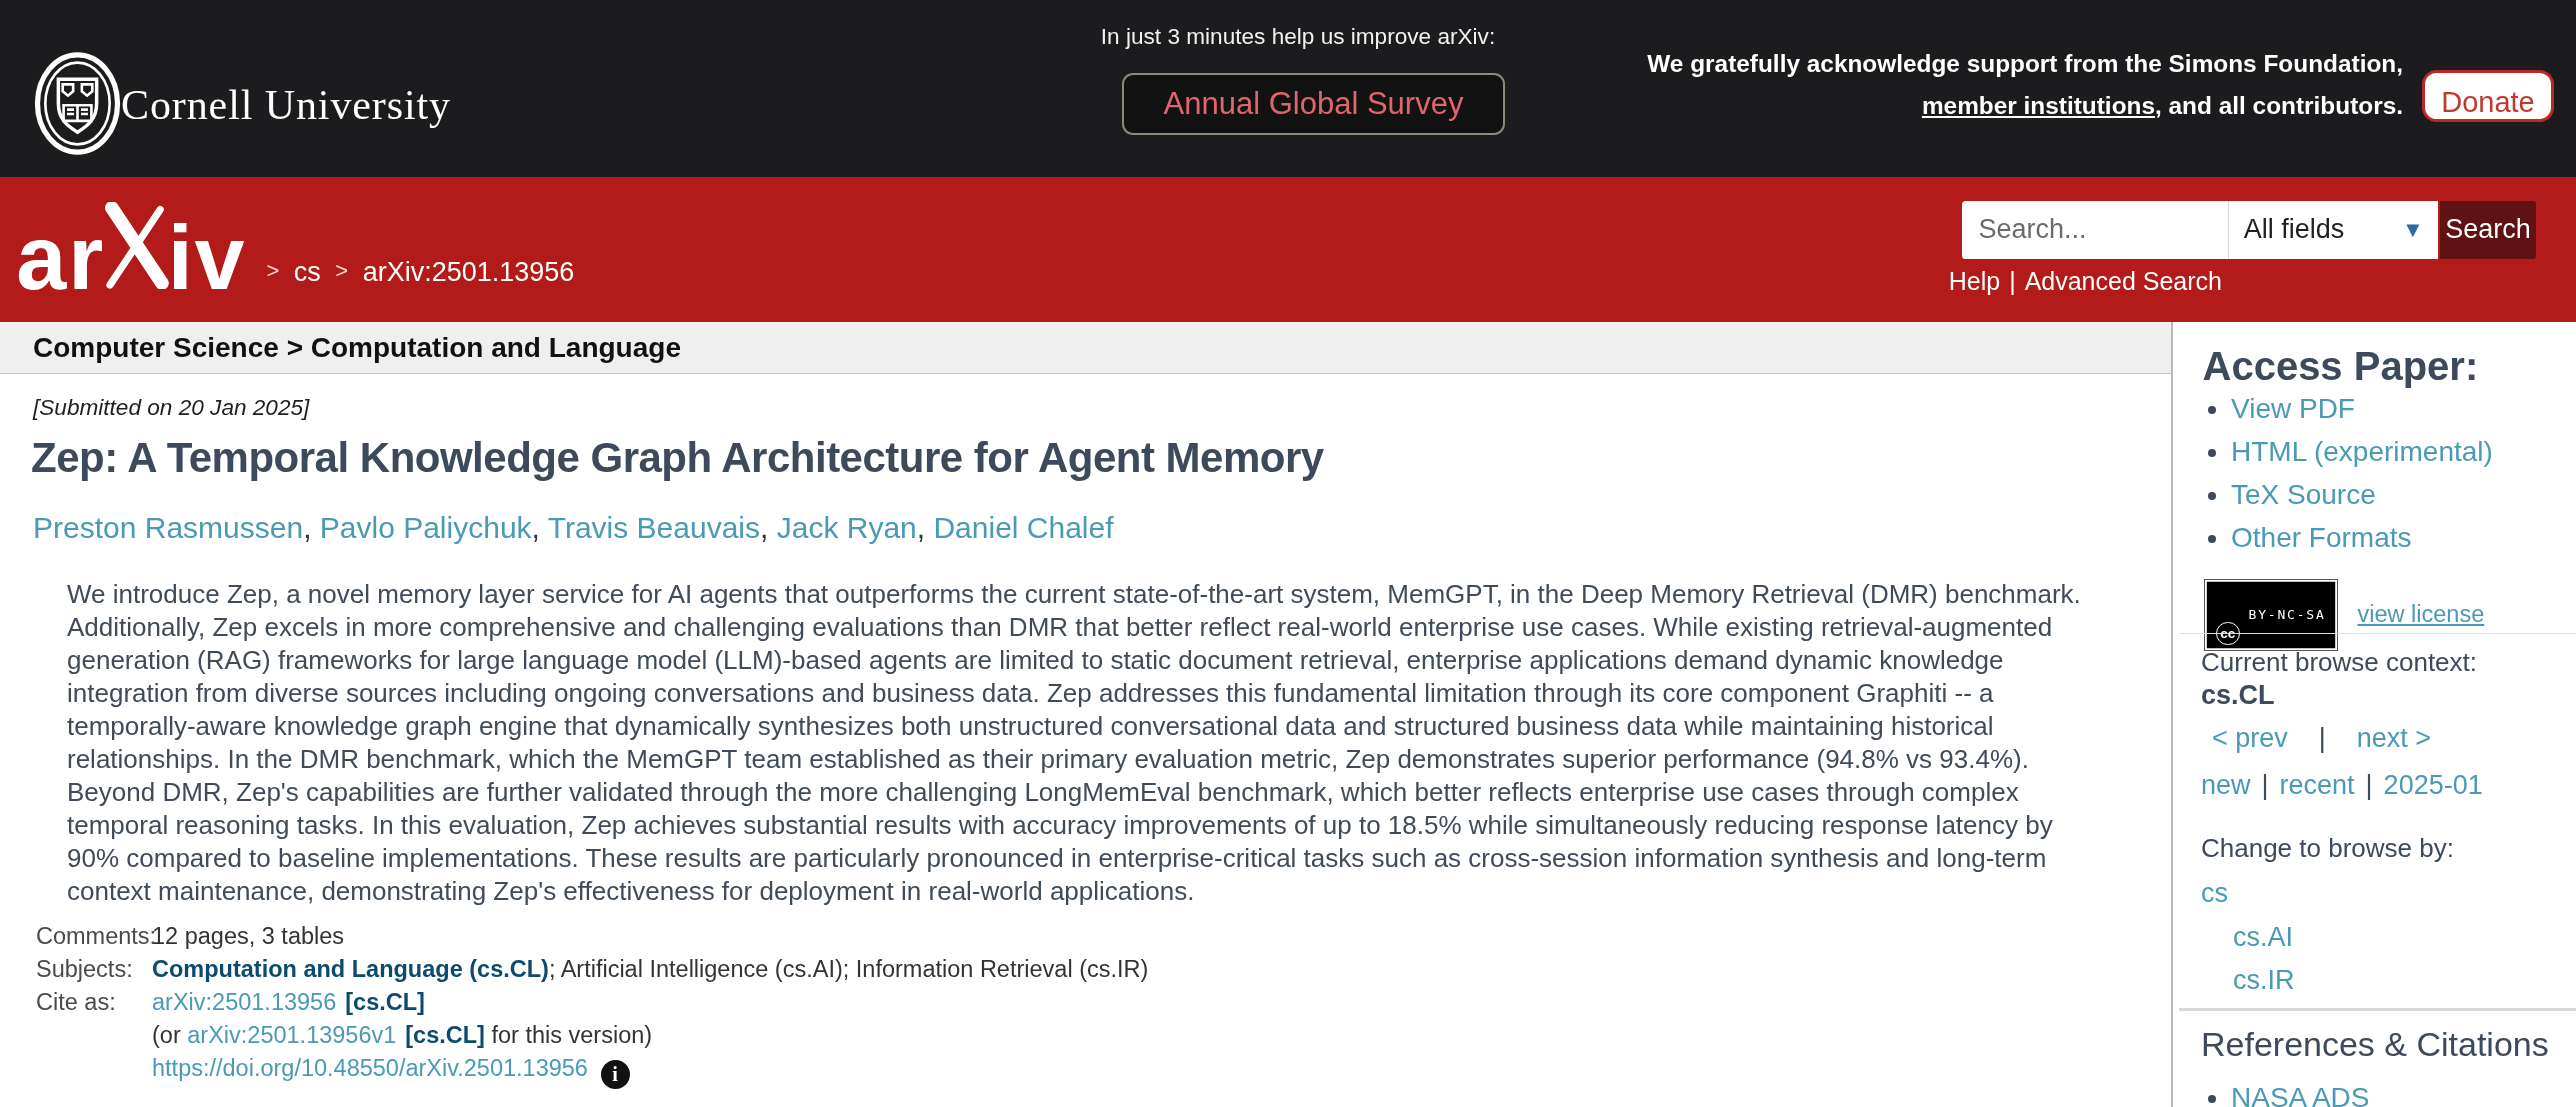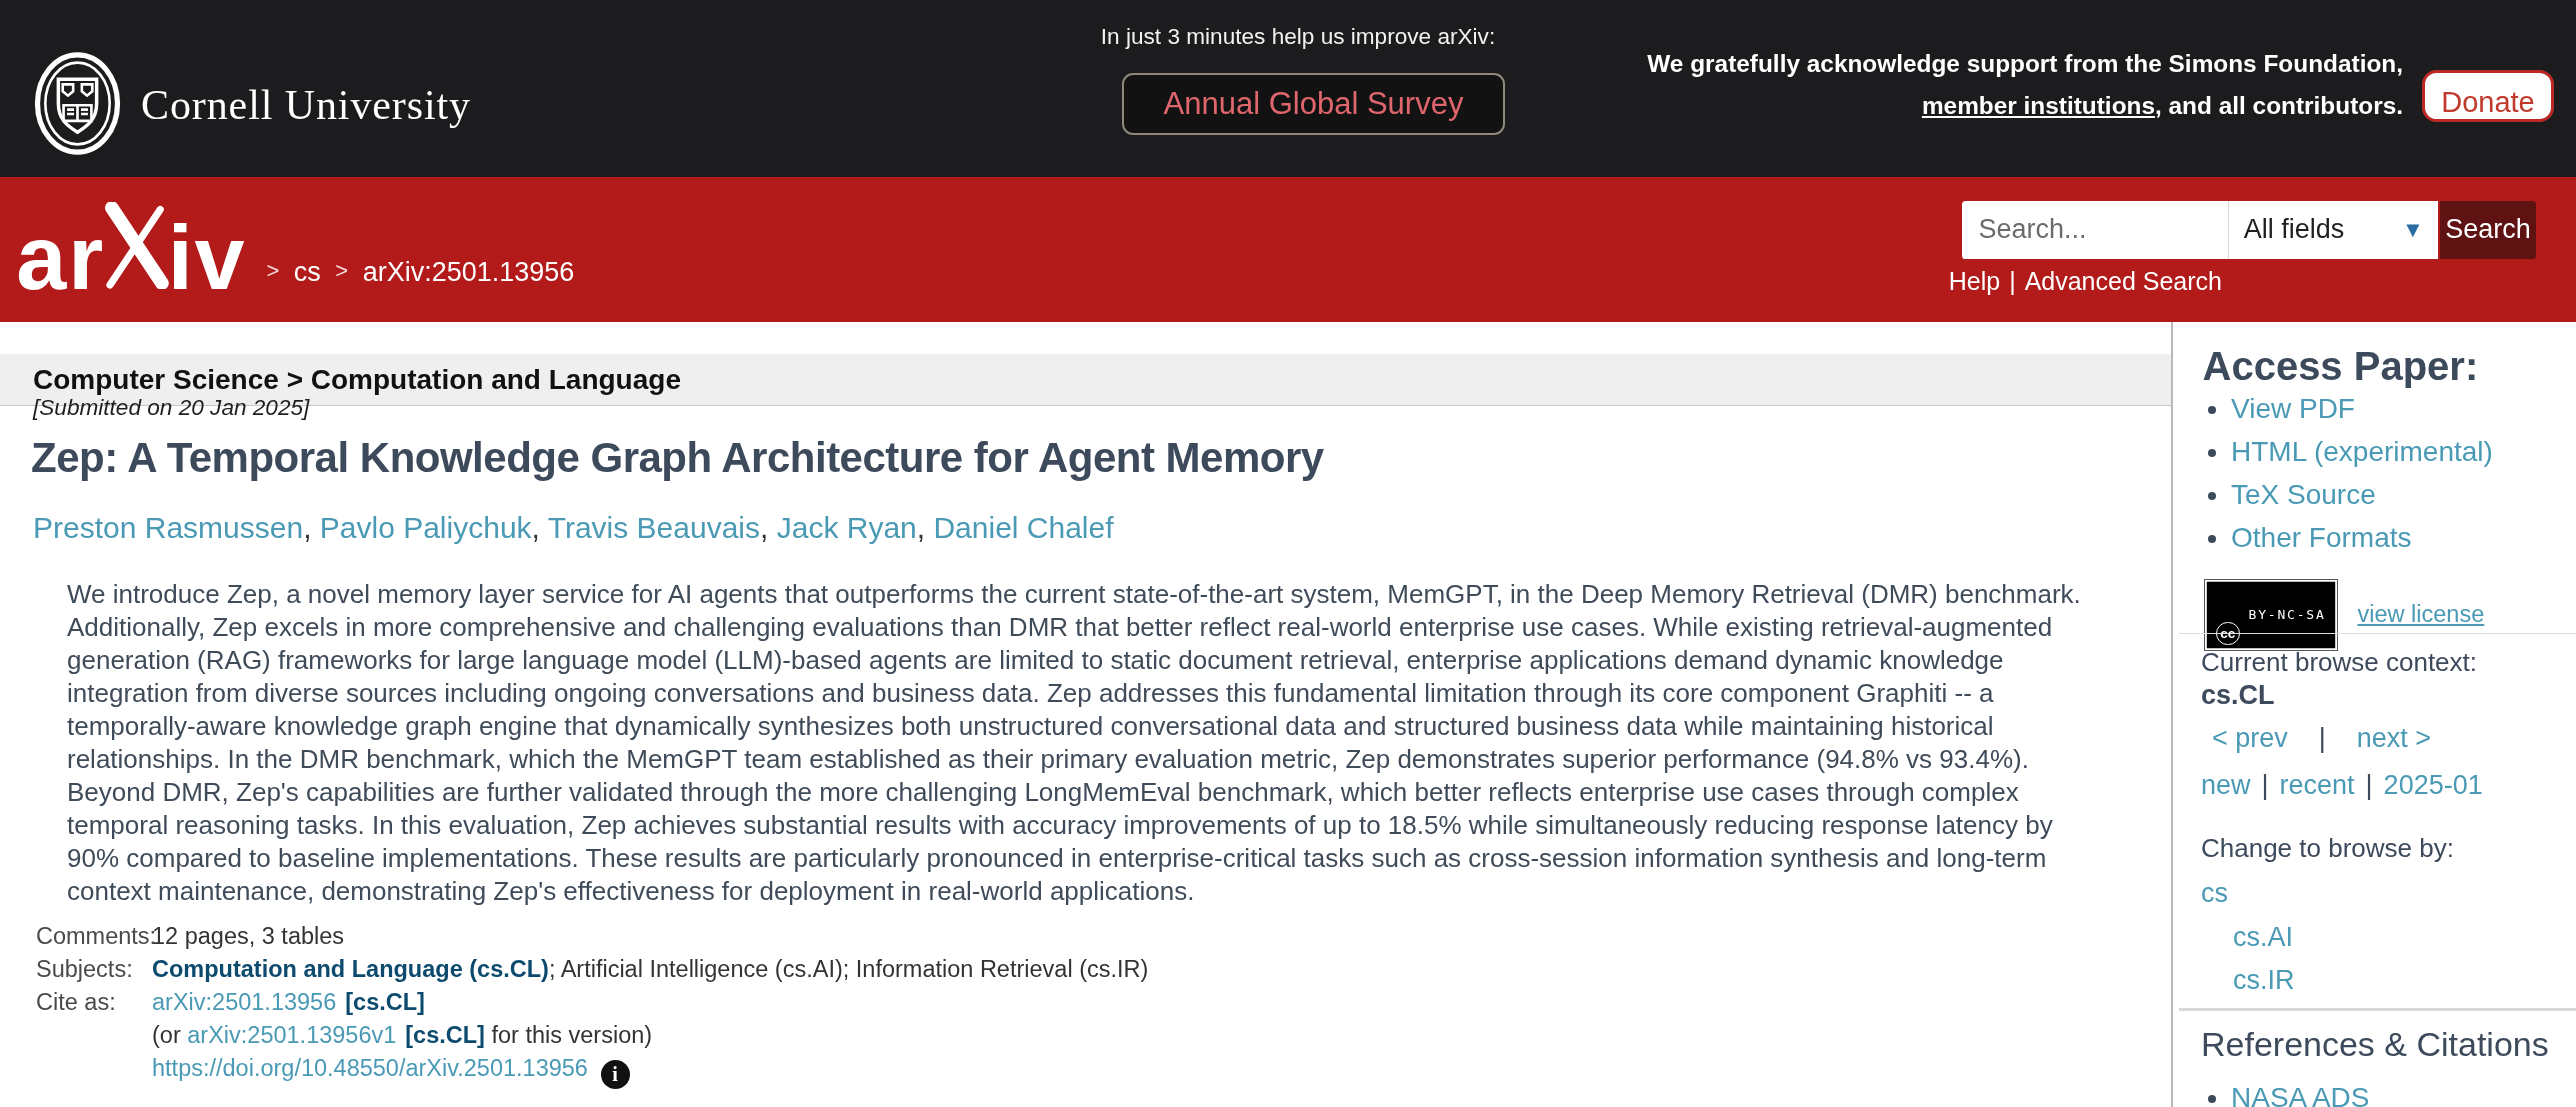--- a/index.html
+++ b/index.html
@@ -2,21 +2,21 @@
 <html style="font-size:14.5px"><head>
 <meta charset="utf-8">
 <style>
   * { margin:0; padding:0; box-sizing:border-box; }
   html,body { width:2576px; height:1107px; background:#ffffff; overflow:hidden;
               font-family:"Liberation Sans", sans-serif; }
   a { text-decoration:none; cursor:pointer; }
 
   
   .top-banner { position:absolute; left:0; top:0; width:2576px; height:177px; background:#1c1c1e; }
-  .cornell { position:absolute; left:34px; top:51px; display:flex; align-items:center; gap:20px; }
+  .cornell { position:absolute; left:34px; top:51px; display:flex; align-items:center; }
   .cornell-wordmark { color:#ffffff; font-family:"Liberation Serif", serif; font-size:42px; letter-spacing:0.9px; }
   .survey-wrap { position:absolute; left:1027px; top:23.5px; width:542px; text-align:center; }
   .survey-prompt { color:#f2f2f2; font-size:22.6px; }
   .survey-btn { display:inline-block; margin-top:23.5px; padding:11px 40px; border:2.7px solid #8f887b;
                 border-radius:11px; background:#121212; color:#e0666d; font-size:31px; cursor:pointer;margin-left:31px; }
   .support-wrap { position:absolute; right:173px; top:43px; text-align:right; color:#ffffff;
                   font-size:24.4px; font-weight:bold; line-height:42px; }
   .support-link { color:#ffffff; text-decoration:underline; font-weight:bold; }
   .donate-btn { position:absolute; right:22px; top:70px; width:132px; height:52px; background:#ffffff;
                 border:3.6px solid #bc2727; border-radius:14.5px; color:#c0392b; font-size:29px;
@@ -44,21 +44,21 @@
   .chevron { color:#2d6ca2; font-size:22px; }
   .search-btn { width:96px; height:58px; background:#5e1212; color:#ffffff; border:none;
                 border-radius:0 3.6px 3.6px 0; font-size:27px; margin-left:1.8px; cursor:pointer;
                 font-family:"Liberation Sans", sans-serif; }
   .help-row { position:absolute; right:354px; top:90px; color:#ffffff; font-size:25px; }
   .help-row a { color:#ffffff; }
   .help-pipe { padding:0 9px; }
 
   
   .subject-band { position:absolute; left:0; top:322px; width:2171px; height:52px; background:#efefef;
-                  border-bottom:1.8px solid #c6c6c6; display:flex; align-items:center;margin-top:32px; }
+                  border-bottom:1.8px solid #c6c6c6; display:flex; align-items:center; }
   .subject-band span { margin-left:33px; font-size:28px; font-weight:bold; color:#111111; }
 
   
   .col-divider { position:absolute; left:2171px; top:322px; width:1.8px; height:786px; background:#b9b9b9; }
 
   
   .submitted { position:absolute; left:33px; top:395px; font-size:22.6px; font-style:italic; color:#1f1f1f; }
   .paper-title { position:absolute; left:31px; top:434px; width:2077px; font-size:42px; font-weight:bold;
                  color:#3d4a5c; letter-spacing:-0.5px; }
   .authors { position:absolute; left:33px; top:511px; font-size:30px; color:#333333; }

